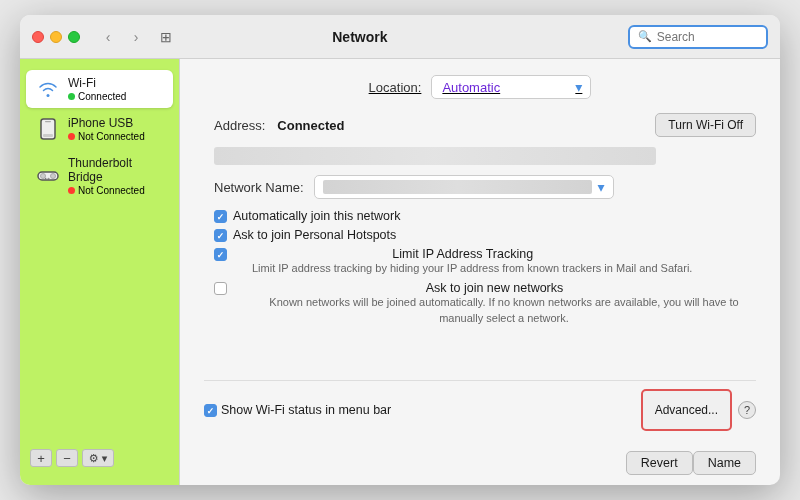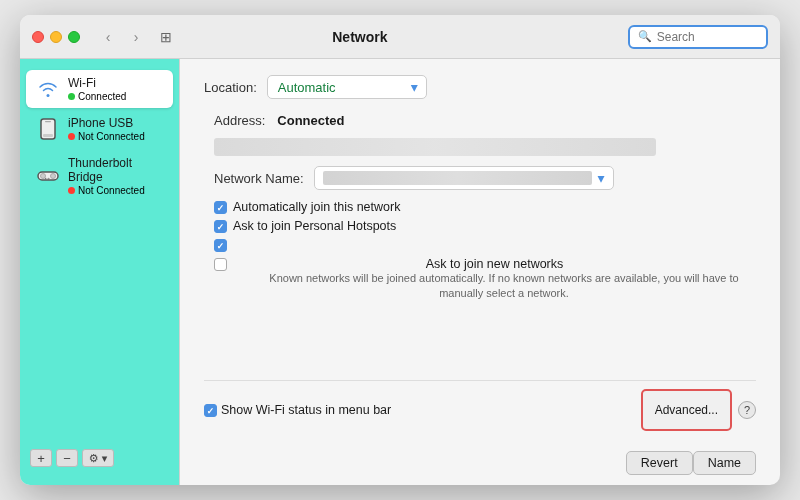--- a/index.html
+++ b/index.html
@@ -98,21 +98,21 @@
     }
     
     .content {
       display: flex;
       flex: 1;
       overflow: hidden;
     }
     
     .sidebar {
       width: 160px;
-      background: #5eead4;
+      background: #bef264;
       border-right: 1px solid #d0d0d0;
       display: flex;
       flex-direction: column;
       padding: 10px 0;
     }
     .network-item {
       padding: 6px 10px;
       cursor: pointer;
       display: flex;
       align-items: center;
@@ -194,39 +194,41 @@
       flex: 1;
       background: #f5f5f5;
       padding: 16px 24px 12px 24px;
       display: flex;
       flex-direction: column;
     }
     
     .location-row {
       display: flex;
       align-items: center;
+      justify-content: center;
       gap: 10px;
       margin-bottom: 14px;
+      text-decoration: underline;
     }
     .location-label {
       font-size: 13px;
       color: #333;
     }
     .location-select {
       display: flex;
       align-items: center;
       background: white;
       border: 1px solid #ccc;
       border-radius: 5px;
       padding: 3px 8px 3px 10px;
       gap: 6px;
       cursor: pointer;
       min-width: 160px;
     }
-    .location-select-text { font-size: 13px; color: #15803d; flex: 1; }
+    .location-select-text { font-size: 13px; color: #6d28d9; flex: 1; }
     .location-arrow { color: #4a90e2; font-size: 14px; }
     
     .status-row {
       display: flex;
       align-items: center;
       gap: 12px;
       margin-bottom: 10px;
       padding-left: 10px;
     }
     .status-label { color: #333; font-size: 13px; }
@@ -468,20 +470,21 @@
           <span class="location-label">Location:</span>
           <div class="location-select">
             <span class="location-select-text">Automatic</span>
             <span class="location-arrow">▾</span>
           </div>
         </div>
 
         <div class="status-row">
           <span class="status-label">Address:</span>
           <span class="status-value">Connected</span>
+          <button class="wifi-off-btn">Turn Wi-Fi Off</button>
         </div>
 
         <div class="blurred-bar"></div>
 
         <div class="network-name-row">
           <span class="network-name-label">Network Name:</span>
           <div class="network-name-select">
             <div class="network-name-blurred"></div>
             <span class="network-name-arrow">▾</span>
           </div>
@@ -495,20 +498,24 @@
             </div>
           </div>
           <div class="checkbox-row">
             <div class="checkbox checked"></div>
             <div class="option-block">
               <span class="checkbox-label">Ask to join Personal Hotspots</span>
             </div>
           </div>
           <div class="checkbox-row">
             <div class="checkbox checked"></div>
+            <div class="option-block">
+              <span class="checkbox-label">Limit IP Address Tracking</span>
+              <span class="checkbox-sub">Limit IP address tracking by hiding your IP address from known trackers in Mail and Safari.</span>
+            </div>
           </div>
           <div class="checkbox-row">
             <div class="checkbox"></div>
             <div class="option-block">
               <span class="checkbox-label">Ask to join new networks</span>
               <span class="checkbox-sub">Known networks will be joined automatically. If no known networks are available, you will have to manually select a network.</span>
             </div>
           </div>
         </div>
 

